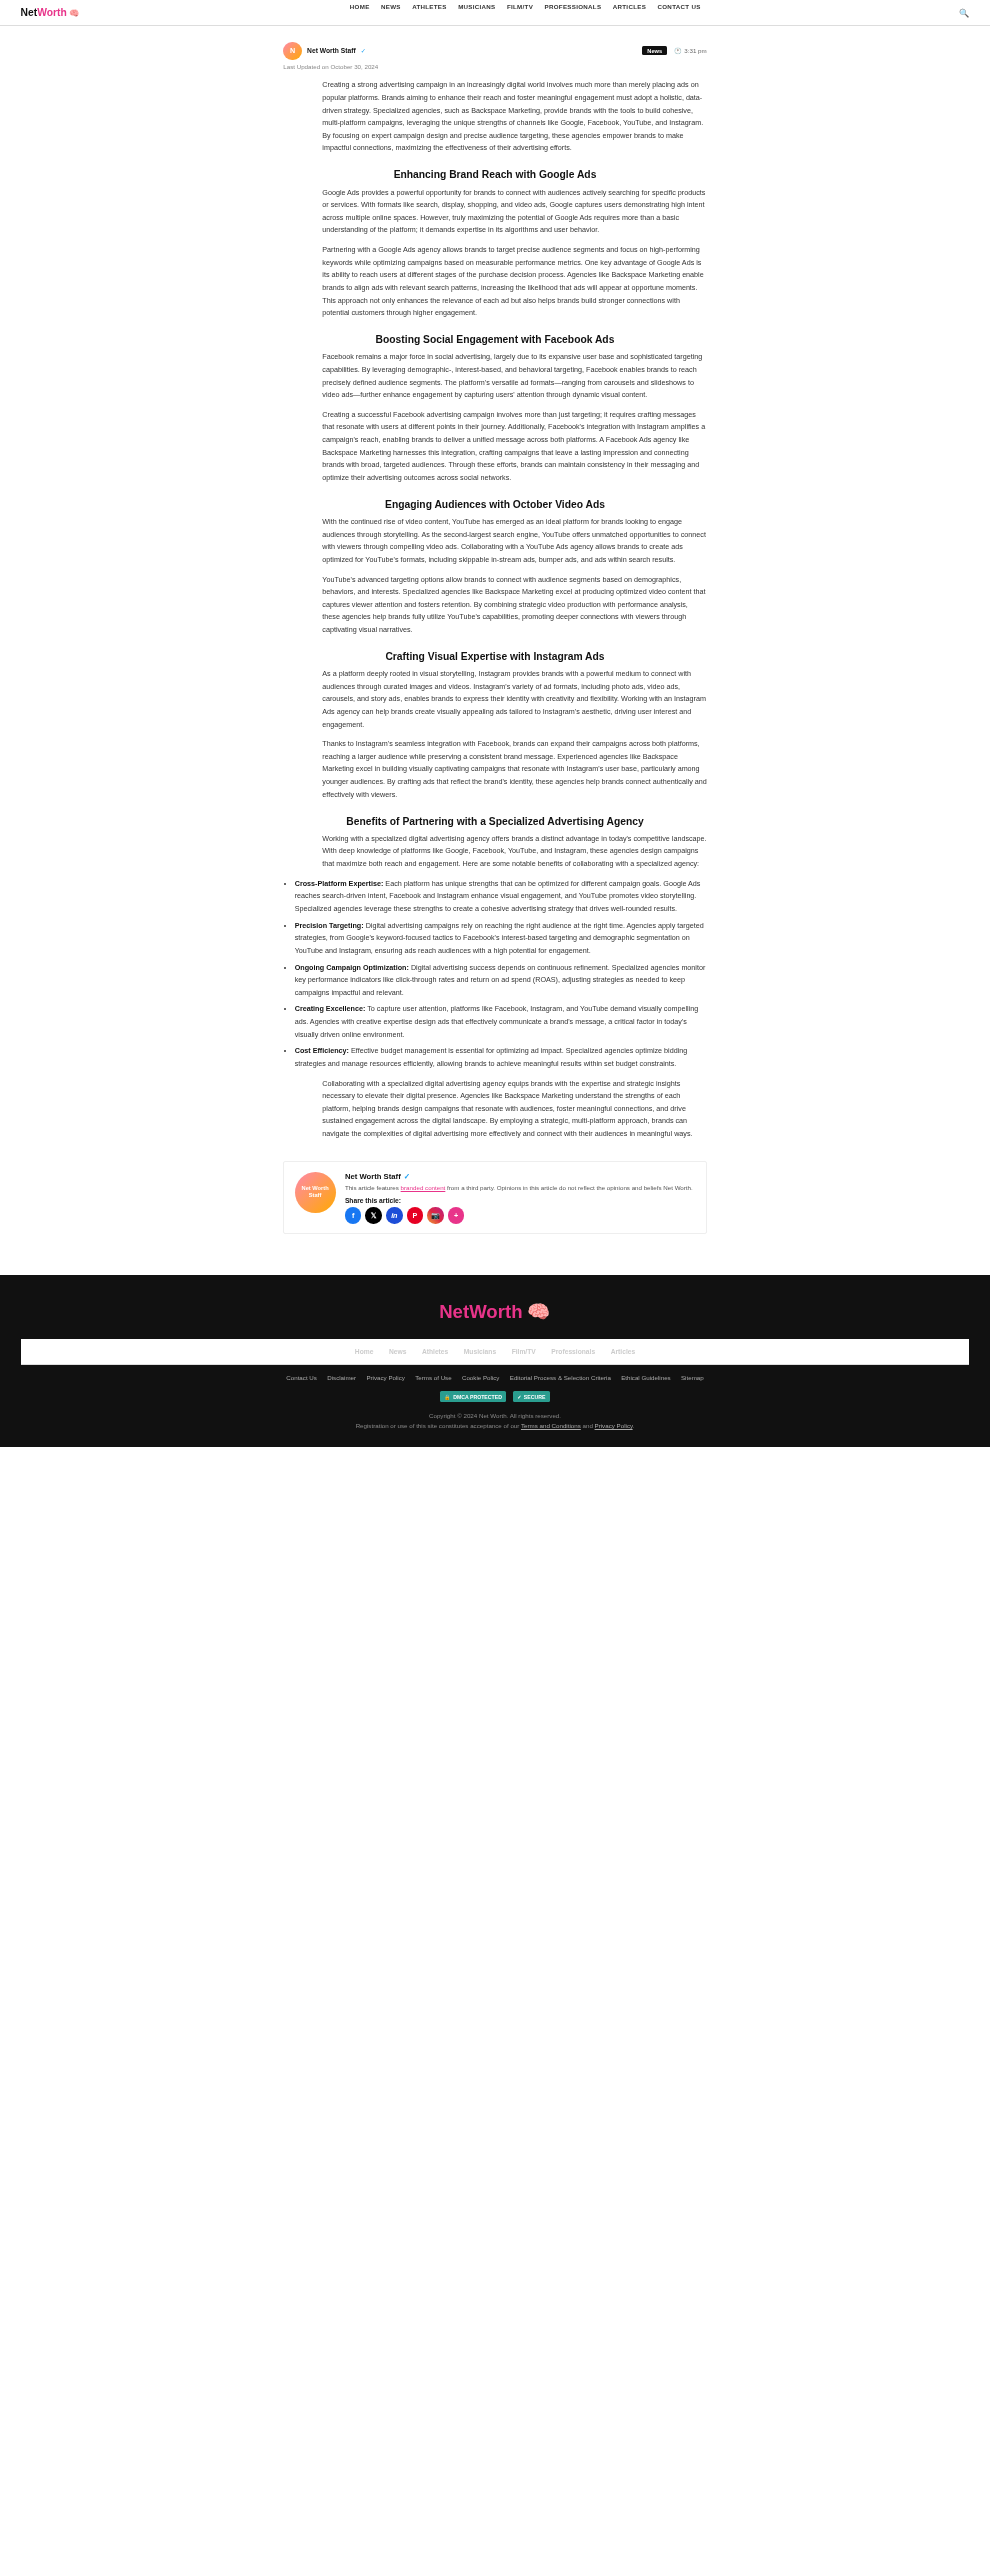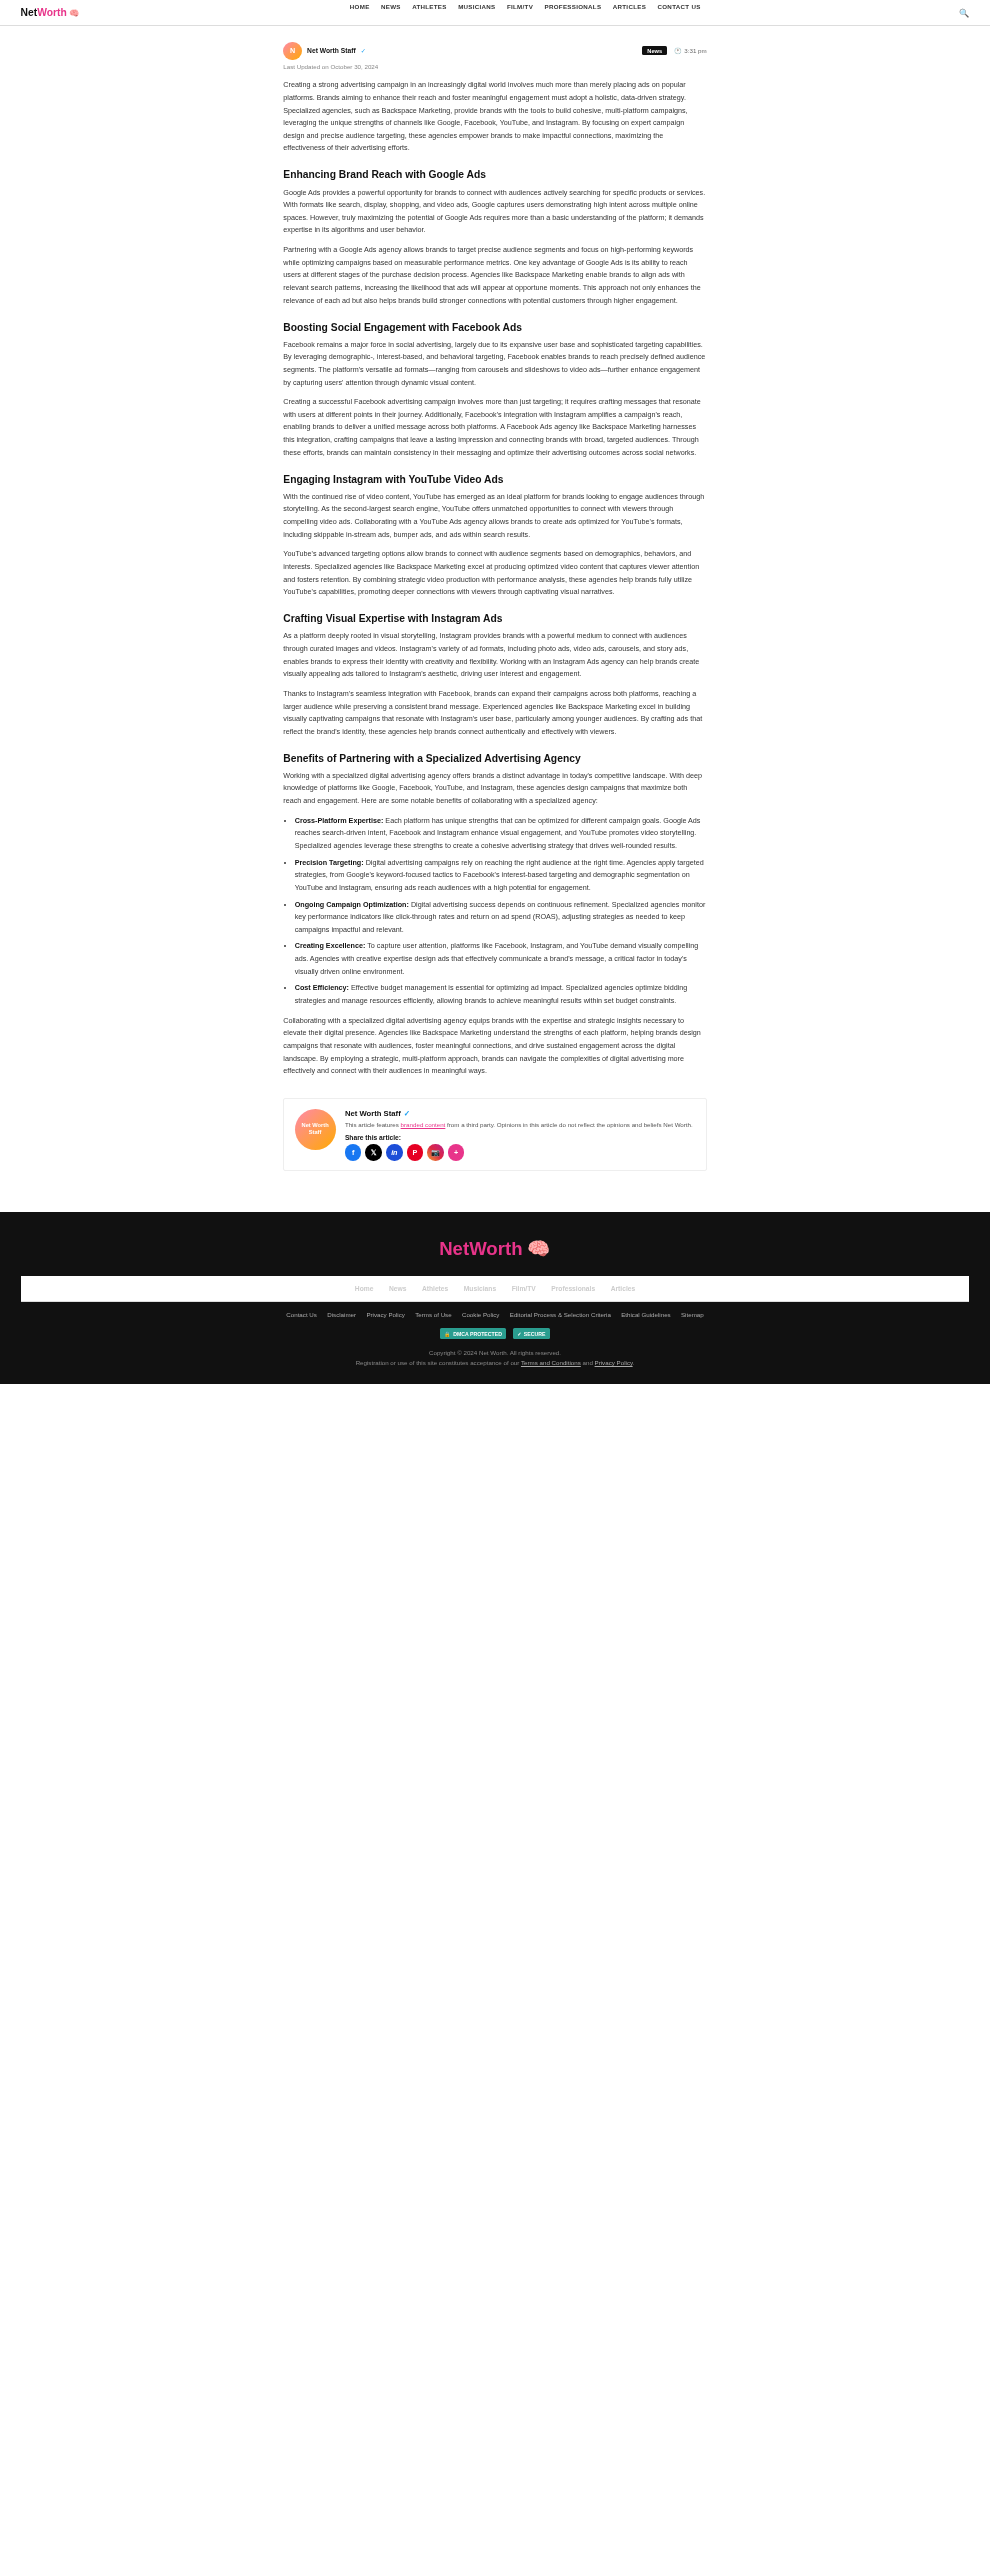--- a/index.html
+++ b/index.html
@@ -22,24 +22,24 @@
 
     .author-row { display: flex; align-items: center; gap: 5.2px; margin-bottom: 3.1px; }
     .author-avatar { width: 18.6px; height: 18.6px; border-radius: 50%; background: linear-gradient(135deg, #f8a, #fa0); overflow: hidden; display: flex; align-items: center; justify-content: center; font-size: 7.2px; color: #fff; font-weight: bold; }
     .author-name { font-size: 6.7px; font-weight: 700; color: #111; }
     .verified-icon { color: #1da1f2; font-size: 6.2px; }
     .meta-right { display: flex; align-items: center; gap: 7.2px; margin-left: auto; }
     .meta-badge { background: #111; color: #fff; font-size: 5.7px; font-weight: 700; padding: 1.5px 5.2px; border-radius: 1.5px; }
     .meta-time { font-size: 6.2px; color: #666; display: flex; align-items: center; gap: 2.1px; }
     .last-updated { font-size: 6.2px; color: #888; margin-bottom: 9.3px; }
 
-    p { font-size: 7.2px; line-height: 1.75; color: #333; margin-bottom: 7.2px; }
+    p { font-size: 7.2px; line-height: 1.75; color: #333; margin-bottom: 7.2px; margin-left: 39px; }
     a { color: #1a73e8; text-decoration: underline; }
 
-    h2 { font-size: 10.3px; font-weight: 800; color: #111; margin: 14.4px 0 6.2px; }
+    h2 { font-size: 10.3px; font-weight: 800; color: #111; margin: 14.4px 0 6.2px; text-align: center; }
 
     ul { padding-left: 11.4px; margin-bottom: 7.2px; }
     ul li { font-size: 7.2px; line-height: 1.75; color: #333; margin-bottom: 4.1px; }
     ul li strong { font-weight: 700; color: #111; }
 
     
     .author-box {
       display: flex; align-items: flex-start; gap: 9.3px;
       background: #fff; border: 0.5px solid #eee;
       padding: 9.3px 10.3px; margin: 20.6px 0 10.3px; border-radius: 2.1px;
@@ -133,21 +133,21 @@
   <div class="last-updated">Last Updated on October 30, 2024</div>
 
   <div id="article-body">
       <p>Creating a strong advertising campaign in an increasingly digital world involves much more than merely placing ads on popular platforms. Brands aiming to enhance their reach and foster meaningful engagement must adopt a holistic, data-driven strategy. Specialized agencies, such as Backspace Marketing, provide brands with the tools to build cohesive, multi-platform campaigns, leveraging the unique strengths of channels like Google, Facebook, YouTube, and Instagram. By focusing on expert campaign design and precise audience targeting, these agencies empower brands to make impactful connections, maximizing the effectiveness of their advertising efforts.</p>
       <h2>Enhancing Brand Reach with Google Ads</h2>
       <p>Google Ads provides a powerful opportunity for brands to connect with audiences actively searching for specific products or services. With formats like search, display, shopping, and video ads, Google captures users demonstrating high intent across multiple online spaces. However, truly maximizing the potential of Google Ads requires more than a basic understanding of the platform; it demands expertise in its algorithms and user behavior.</p>
       <p>Partnering with a Google Ads agency allows brands to target precise audience segments and focus on high-performing keywords while optimizing campaigns based on measurable performance metrics. One key advantage of Google Ads is its ability to reach users at different stages of the purchase decision process. Agencies like Backspace Marketing enable brands to align ads with relevant search patterns, increasing the likelihood that ads will appear at opportune moments. This approach not only enhances the relevance of each ad but also helps brands build stronger connections with potential customers through higher engagement.</p>
       <h2>Boosting Social Engagement with Facebook Ads</h2>
       <p>Facebook remains a major force in social advertising, largely due to its expansive user base and sophisticated targeting capabilities. By leveraging demographic-, interest-based, and behavioral targeting, Facebook enables brands to reach precisely defined audience segments. The platform's versatile ad formats—ranging from carousels and slideshows to video ads—further enhance engagement by capturing users' attention through dynamic visual content.</p>
       <p>Creating a successful Facebook advertising campaign involves more than just targeting; it requires crafting messages that resonate with users at different points in their journey. Additionally, Facebook's integration with Instagram amplifies a campaign's reach, enabling brands to deliver a unified message across both platforms. A Facebook Ads agency like Backspace Marketing harnesses this integration, crafting campaigns that leave a lasting impression and connecting brands with broad, targeted audiences. Through these efforts, brands can maintain consistency in their messaging and optimize their advertising outcomes across social networks.</p>
-      <h2>Engaging Instagram with YouTube Video Ads</h2>
+      <h2>Engaging Audiences with October Video Ads</h2>
       <p>With the continued rise of video content, YouTube has emerged as an ideal platform for brands looking to engage audiences through storytelling. As the second-largest search engine, YouTube offers unmatched opportunities to connect with viewers through compelling video ads. Collaborating with a YouTube Ads agency allows brands to create ads optimized for YouTube's formats, including skippable in-stream ads, bumper ads, and ads within search results.</p>
       <p>YouTube's advanced targeting options allow brands to connect with audience segments based on demographics, behaviors, and interests. Specialized agencies like Backspace Marketing excel at producing optimized video content that captures viewer attention and fosters retention. By combining strategic video production with performance analysis, these agencies help brands fully utilize YouTube's capabilities, promoting deeper connections with viewers through captivating visual narratives.</p>
       <h2>Crafting Visual Expertise with Instagram Ads</h2>
       <p>As a platform deeply rooted in visual storytelling, Instagram provides brands with a powerful medium to connect with audiences through curated images and videos. Instagram's variety of ad formats, including photo ads, video ads, carousels, and story ads, enables brands to express their identity with creativity and flexibility. Working with an Instagram Ads agency can help brands create visually appealing ads tailored to Instagram's aesthetic, driving user interest and engagement.</p>
       <p>Thanks to Instagram's seamless integration with Facebook, brands can expand their campaigns across both platforms, reaching a larger audience while preserving a consistent brand message. Experienced agencies like Backspace Marketing excel in building visually captivating campaigns that resonate with Instagram's user base, particularly among younger audiences. By crafting ads that reflect the brand's identity, these agencies help brands connect authentically and effectively with viewers.</p>
       <h2>Benefits of Partnering with a Specialized Advertising Agency</h2>
       <p>Working with a specialized digital advertising agency offers brands a distinct advantage in today's competitive landscape. With deep knowledge of platforms like Google, Facebook, YouTube, and Instagram, these agencies design campaigns that maximize both reach and engagement. Here are some notable benefits of collaborating with a specialized agency:</p>
       <ul>
         <li><strong>Cross-Platform Expertise:</strong> Each platform has unique strengths that can be optimized for different campaign goals. Google Ads reaches search-driven intent, Facebook and Instagram enhance visual engagement, and YouTube promotes video storytelling. Specialized agencies leverage these strengths to create a cohesive advertising strategy that drives well-rounded results.</li>
         <li><strong>Precision Targeting:</strong> Digital advertising campaigns rely on reaching the right audience at the right time. Agencies apply targeted strategies, from Google's keyword-focused tactics to Facebook's interest-based targeting and demographic segmentation on YouTube and Instagram, ensuring ads reach audiences with a high potential for engagement.</li>

